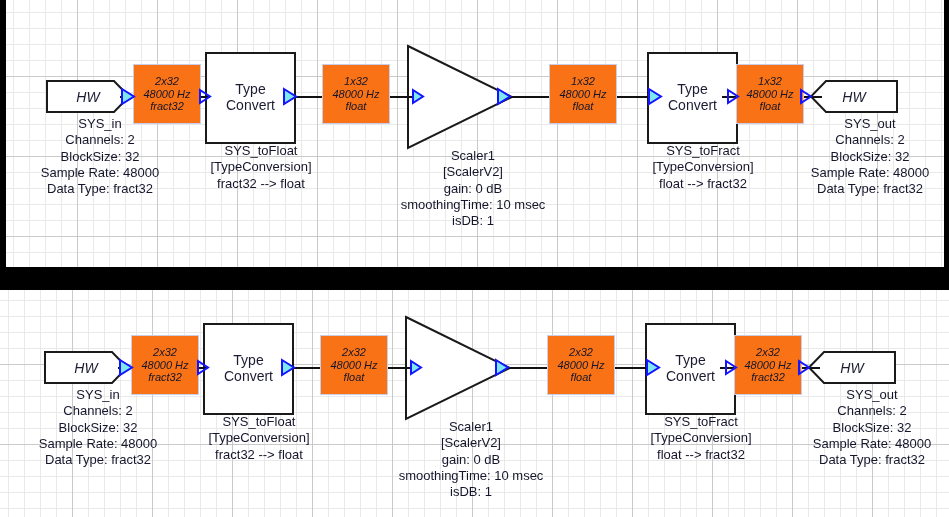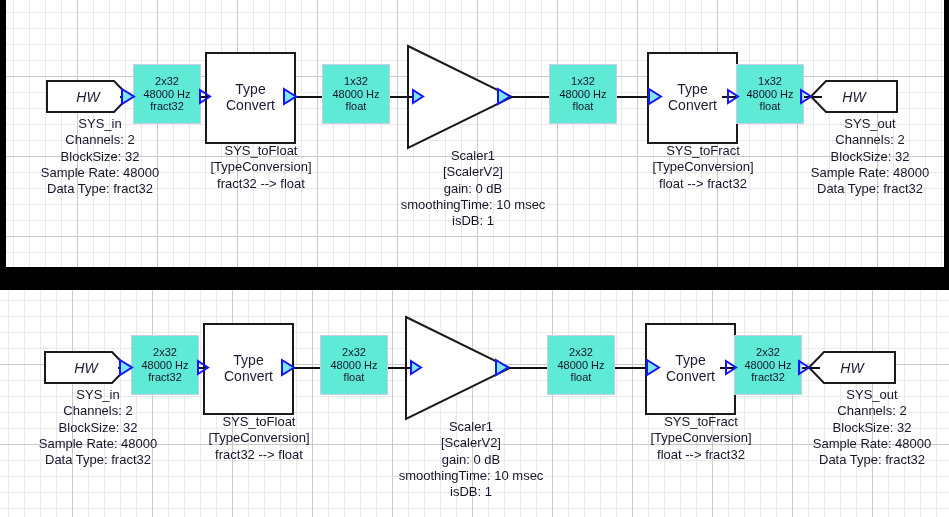--- a/index.html
+++ b/index.html
@@ -54,24 +54,25 @@
     border:2px solid #1a1a1a;background:#fff;
     display:flex;align-items:center;justify-content:center;
     text-align:center;font-size:14px;color:#1b1b32;line-height:1.12;
   }
 
   .tri-node{position:absolute;}
   .tri-node svg{display:block;overflow:visible;}
 
   
   .sig{
-    position:absolute;background:#5eead4;border:1px solid #c8cdea;
+    position:absolute;background:#f97316;border:1px solid #c8cdea;
     display:flex;flex-direction:column;align-items:center;justify-content:center;
     font-size:11px;color:#15152b;line-height:1.18;text-align:center;
     z-index:25;
+    font-style:italic;
   }
 
   
   .wire{position:absolute;background:#111;height:2px;z-index:5;}
 
   
   .port{position:absolute;z-index:30;}
   .port svg{display:block;overflow:visible;}
 
   

